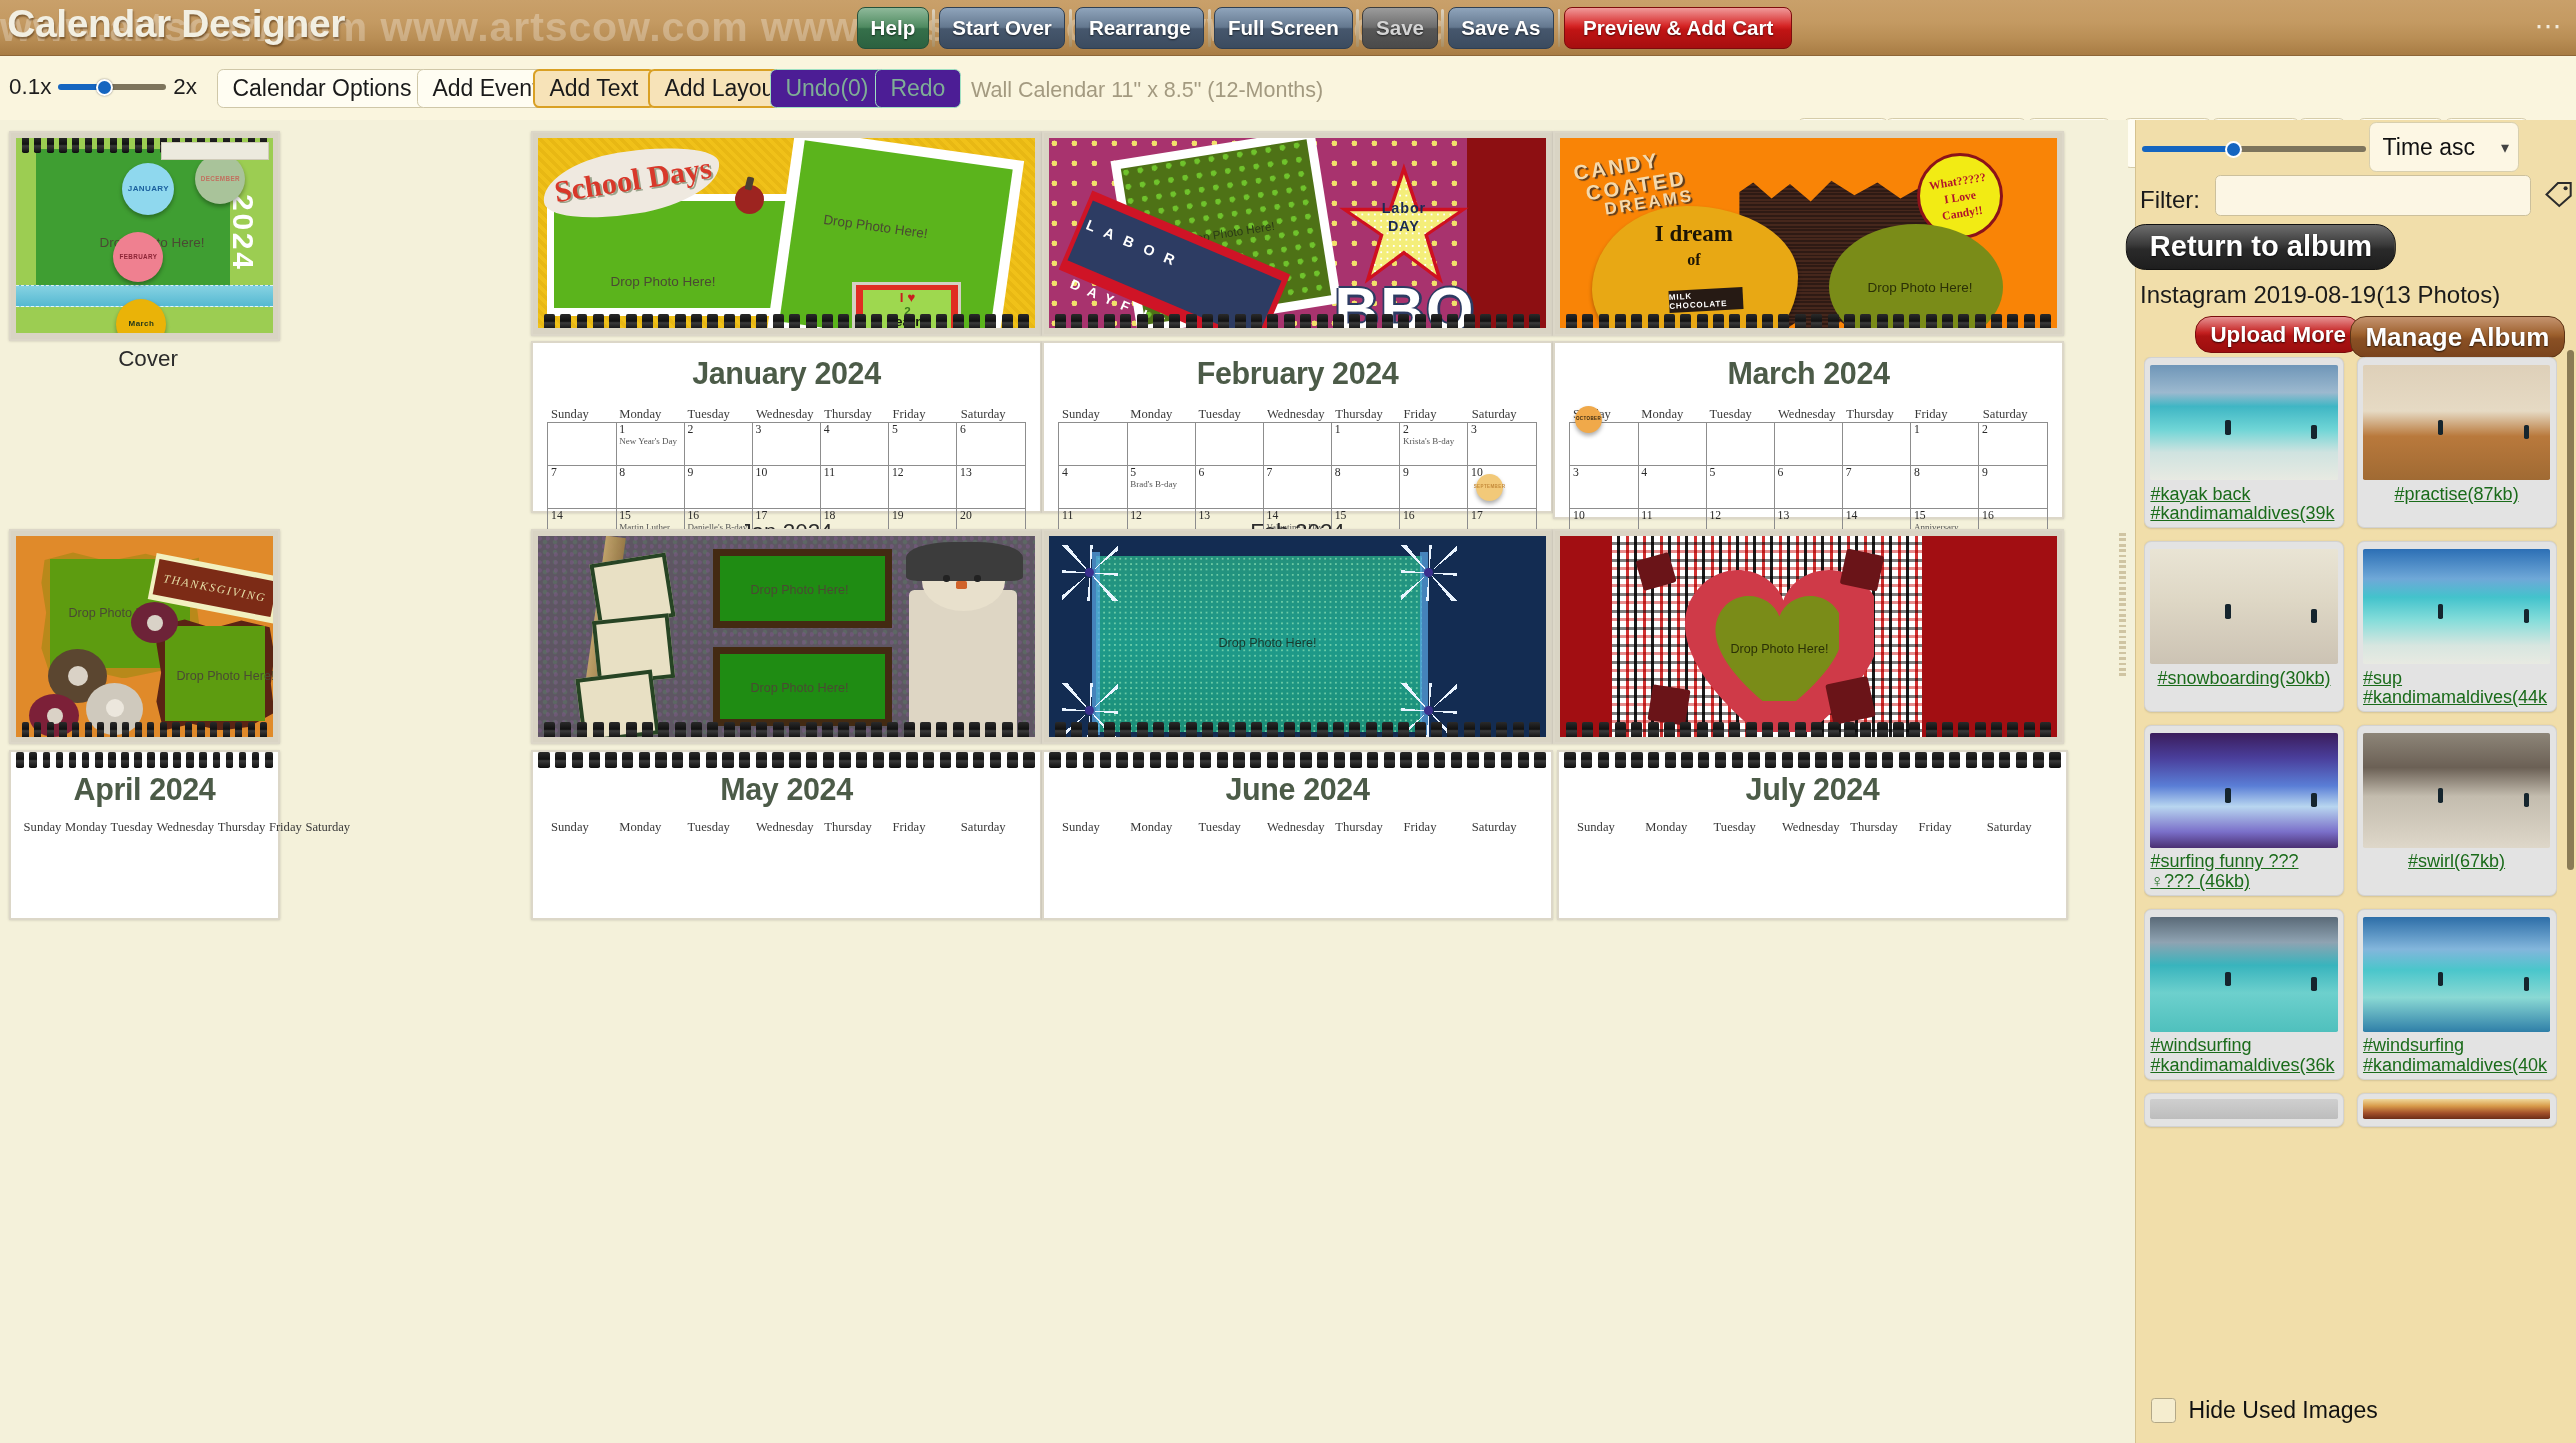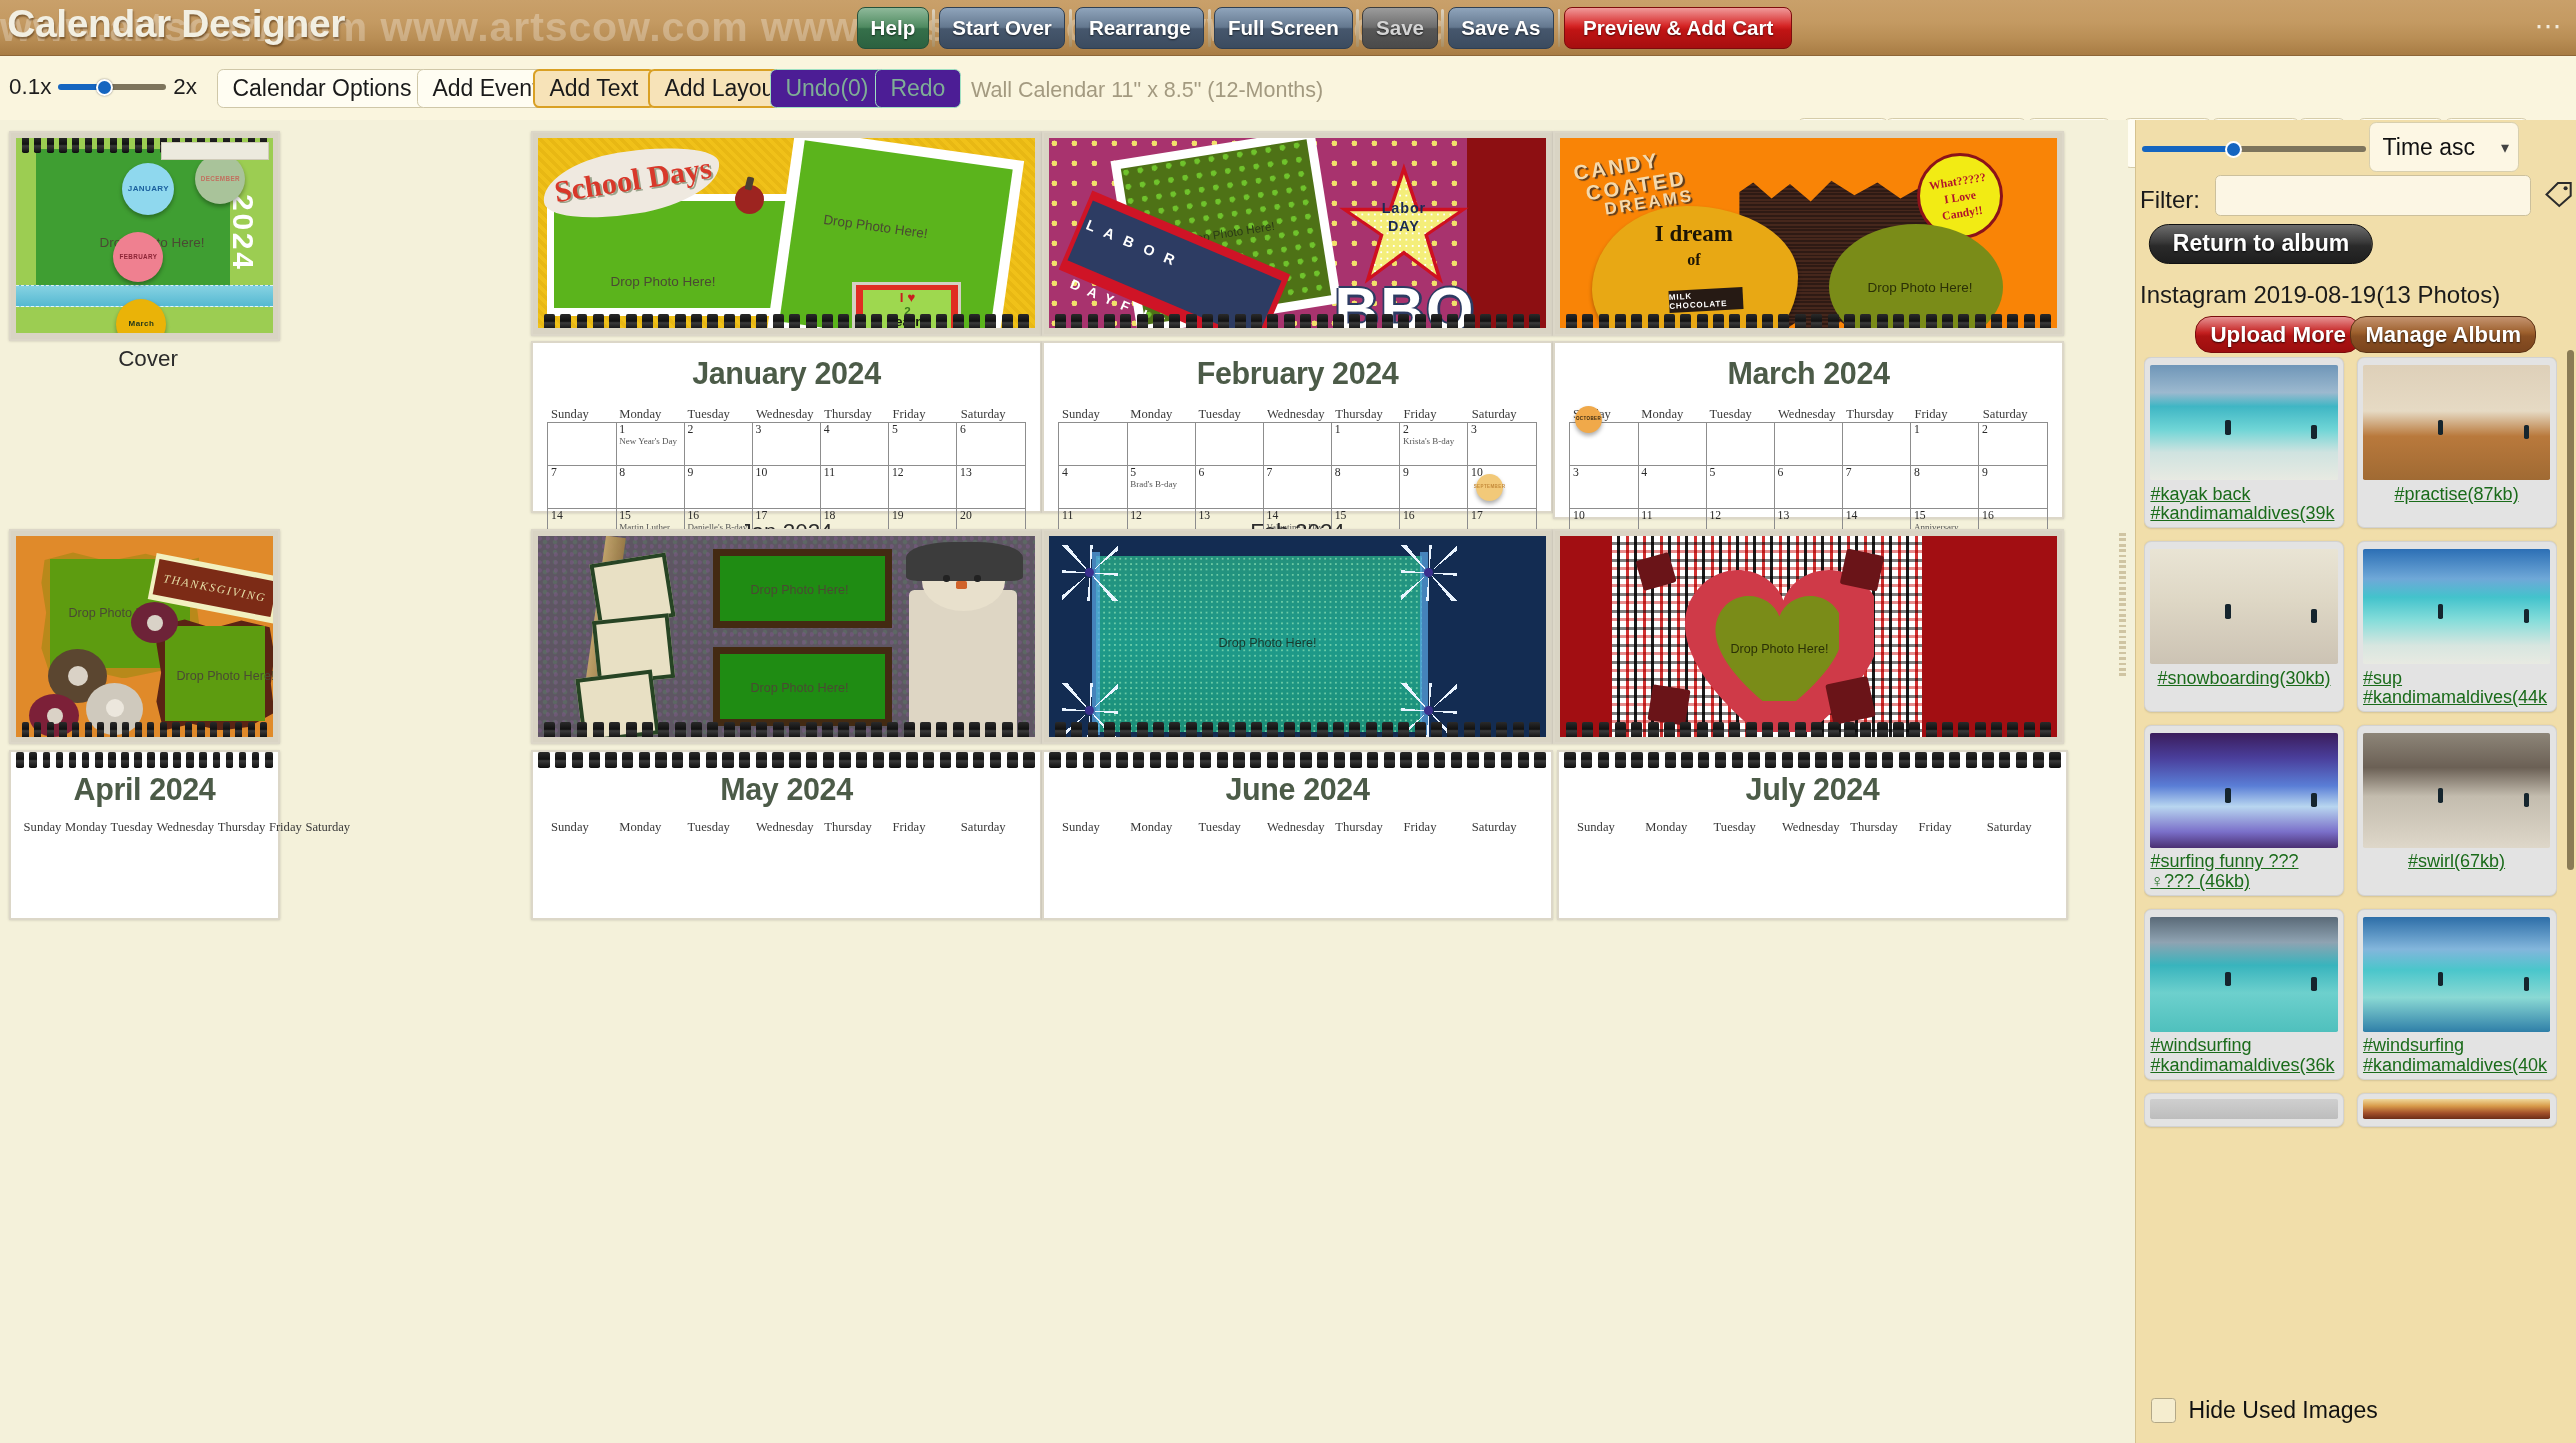--- a/index.html
+++ b/index.html
@@ -94,34 +94,34 @@
     font-size:23px; color:#111; cursor:pointer;
   }
   #filterlabel { position:absolute; left:2140px; top:186px; font-size:24px; color:#1a1a1a;}
   #filterinput {
     position:absolute; left:2215px; top:175px; width:316px; height:41px;
     background:#fcf6e4; border:0.9px solid #ccc09c; border-radius:5.4px;
   }
   #tagicon { position:absolute; left:2544px; top:178px; width:30.5px; height:30.5px; cursor:pointer;}
   #returnbtn {
     position:absolute; left:2261px; top:224px; transform:translateX(-50%);
-    padding:5.4px 23px; font-size:23px; font-weight:bold; color:#fff;
+    padding:5.4px 23px; font-size:29px; font-weight:bold; color:#fff;
     background:linear-gradient(#6d6d6d 0%, #3a3a3a 45%, #2a2a2a 55%, #1e1e1e 100%);
     border:0.9px solid #111; border-radius:20px; cursor:pointer; white-space:nowrap;
     text-shadow:0 0.9px 1.8px rgba(0,0,0,.8);
   }
   #albumname { position:absolute; left:2140px; top:281px; font-size:24px; color:#1a1a1a; white-space:nowrap;}
   #uploadbtn {
     position:absolute; left:2195px; top:316px; padding:4.5px 14.4px; font-size:22.4px; font-weight:bold; color:#fff;
     background:linear-gradient(#e79393 0%, #c42020 45%, #ad1313 55%, #9c0e0e 100%);
     border:0.9px solid #7b0c0c; border-radius:16px; cursor:pointer; white-space:nowrap;
     text-shadow:0 0.9px 1.8px rgba(0,0,0,.7);
   }
   #managebtn {
-    position:absolute; left:2350px; top:316px; padding:4.5px 14.4px; font-size:22px; font-weight:bold; color:#fff;
+    position:absolute; left:2350px; top:316px; padding:4.5px 14.4px; font-size:26px; font-weight:bold; color:#fff;
     background:linear-gradient(#c59470 0%, #9c5f2c 45%, #8a5024 55%, #7a441d 100%);
     border:0.9px solid #5d3315; border-radius:16px; cursor:pointer; white-space:nowrap;
     text-shadow:0 0.9px 1.8px rgba(0,0,0,.7);
   }
 
   
   #photogrid {
     position:absolute; left:2144px; top:357px; width:413px; height:1042px;
     display:flex; flex-wrap:wrap; gap:12.6px; align-content:flex-start; overflow:hidden;
   }

